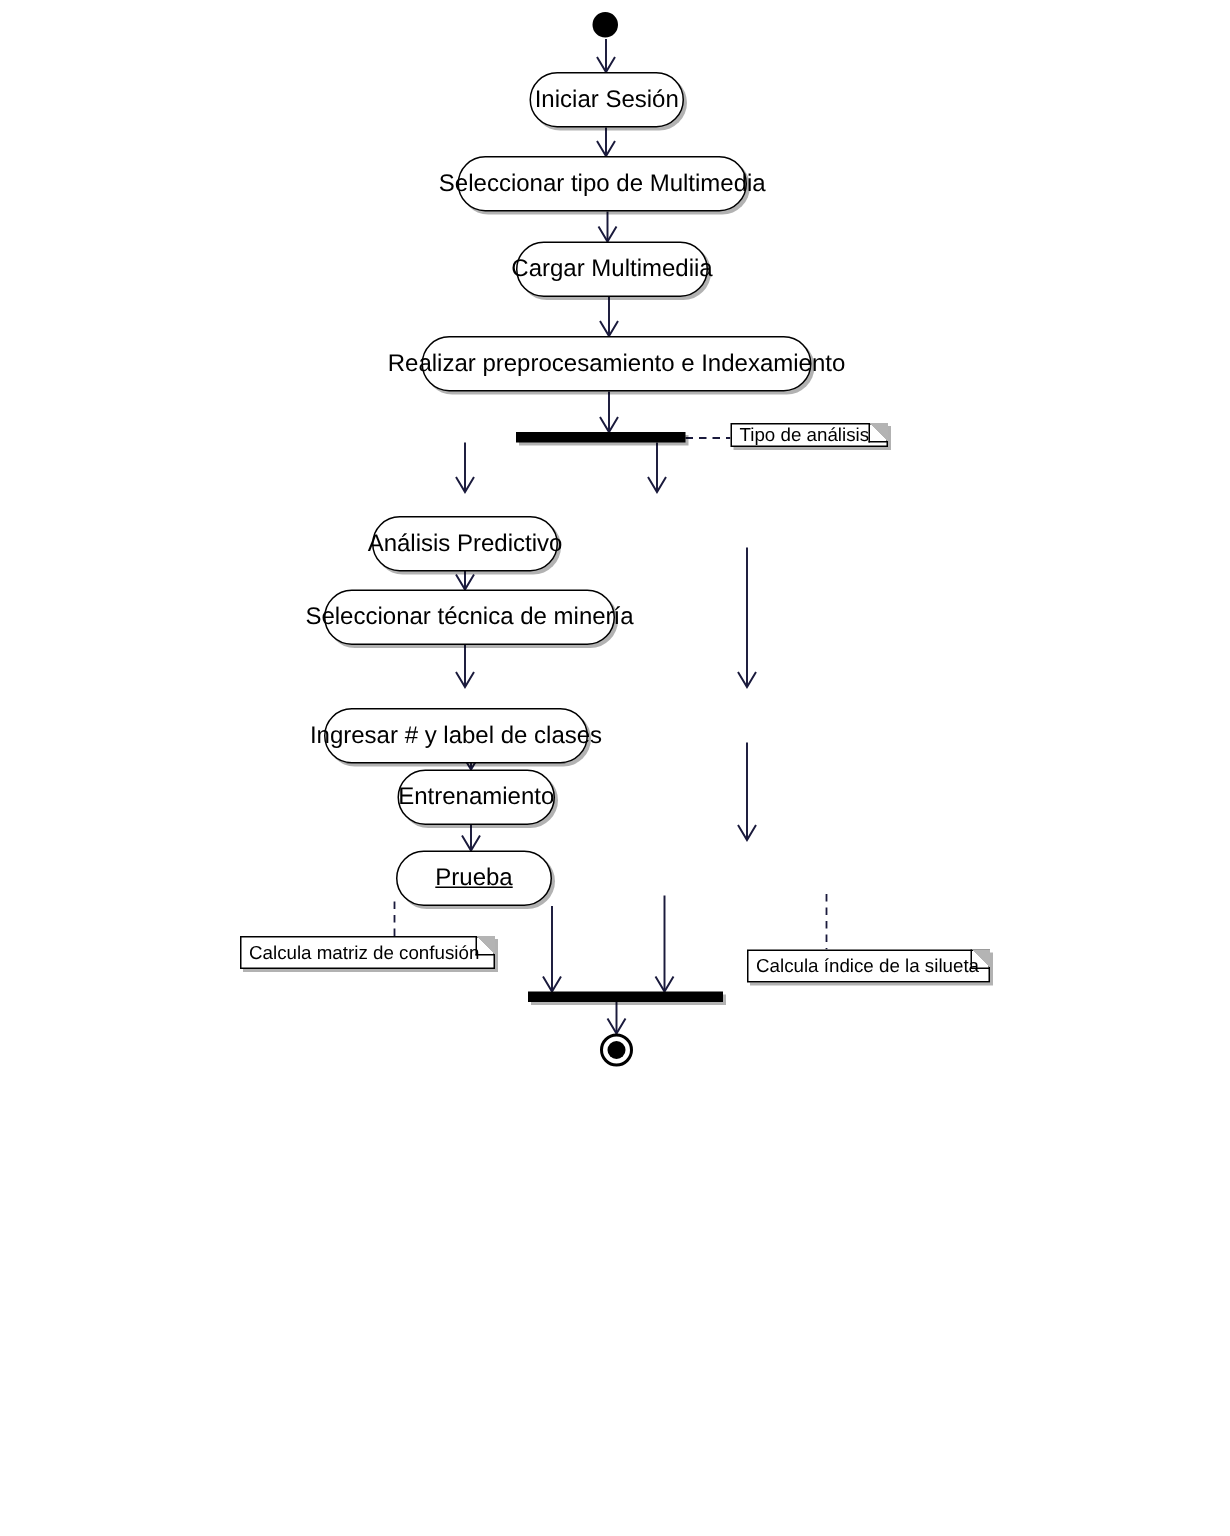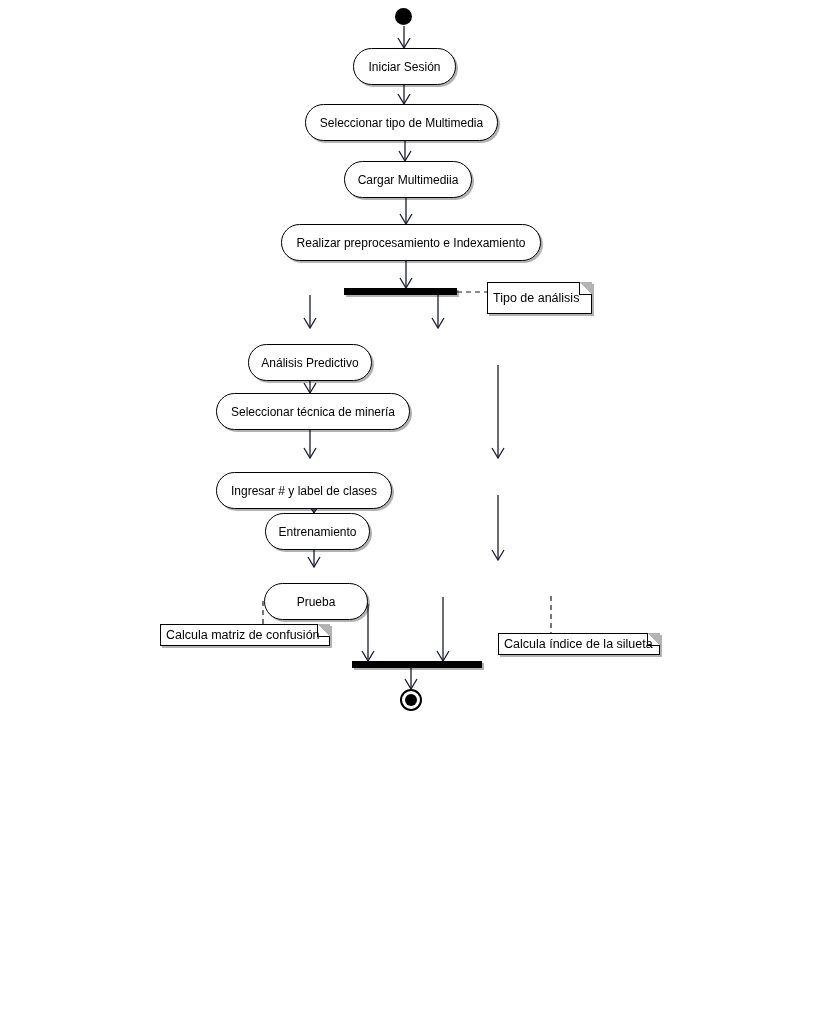--- a/index.html
+++ b/index.html
@@ -30,21 +30,21 @@
   }
   .activity {
     position: absolute;
     box-sizing: border-box;
     background: #ffffff;
     border: 1px solid #000000;
     border-radius: 19px;
     display: flex;
     align-items: center;
     justify-content: center;
-    font-size: 12px;
+    font-size: 16px;
     color: #000000;
     line-height: 1;
     white-space: nowrap;
     box-shadow: 2px 2px 0 rgba(0,0,0,0.30);
   }
   .note {
     position: absolute;
     box-sizing: border-box;
     background: #ffffff;
     border: 1px solid #000000;
@@ -171,21 +171,21 @@
   <div class="activity" style="left:344px; top:161px; width:128px; height:37px;justify-content:center;">
     <span>Cargar Multimediia</span>
   </div>
 
   <div class="activity" style="left:281px; top:224px; width:260px; height:37px;">
     <span>Realizar preprocesamiento e Indexamiento</span>
   </div>
 
   <div class="bar" style="left:344px; top:288px; width:113px; height:7px;"></div>
 
-  <div class="note" style="left:487px; top:282px; width:105px; height:32px;">
+  <div class="note" style="left:487px; top:282px; width:105px; height:16px;">
     <span>Tipo de análisis</span>
     <span class="fold"></span>
   </div>
 
   <div class="activity" style="left:248px; top:344px; width:124px; height:37px;">
     <span>Análisis Predictivo</span>
   </div>
 
 
   <div class="activity" style="left:216px; top:393px; width:194px; height:37px;">
@@ -194,21 +194,21 @@
 
   <div class="activity" style="left:216px; top:472px; width:176px; height:37px;">
     <span>Ingresar # y label de clases</span>
   </div>
 
 
   <div class="activity" style="left:265px; top:513px; width:105px; height:37px;">
     <span>Entrenamiento</span>
   </div>
 
-  <div class="activity" style="left:264px; top:583px; width:104px; height:37px;">
+  <div class="activity" style="left:264px; top:567px; width:104px; height:37px;text-decoration:underline;">
     <span>Prueba</span>
   </div>
 
 
   <div class="note" style="left:160px; top:624px; width:170px; height:22px;">
     <span>Calcula matriz de confusión</span>
     <span class="fold"></span>
   </div>
 
   <div class="note" style="left:498px; top:633px; width:162px; height:22px;">

